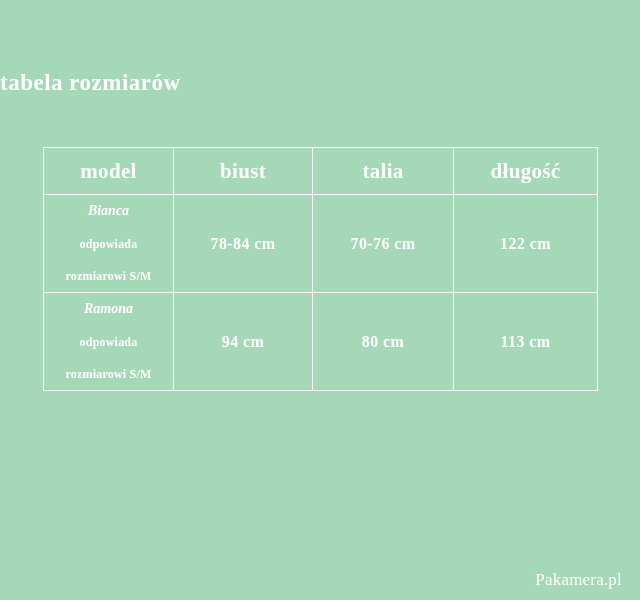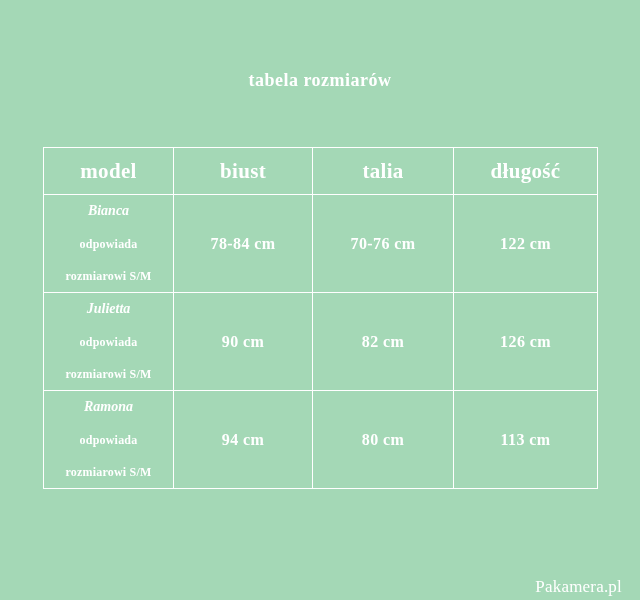--- a/index.html
+++ b/index.html
@@ -18,25 +18,24 @@
     width: 640px;
     height: 600px;
     position: relative;
     box-sizing: border-box;
   }
   .title {
     position: absolute;
     top: 70px;
     left: 0;
     width: 640px;
-    text-align: center;
     color: #ffffff;
     font-family: "Liberation Serif", serif;
     font-weight: bold;
-    font-size: 18px;
+    font-size: 23px;
     letter-spacing: 0.5px;
   }
   .table-wrap {
     position: absolute;
     top: 147px;
     left: 43px;
     width: 554px;
   }
   table.size-table {
     border-collapse: collapse;
@@ -88,21 +87,21 @@
   }
   td.value-cell {
     font-family: "Liberation Serif", serif;
     font-size: 16px;
     color: #ffffff;
     letter-spacing: 0.4px;
   }
   .watermark {
     position: absolute;
     right: 18px;
-    bottom: 3px;
+    bottom: 10px;
     color: #ffffff;
     font-family: "Liberation Serif", serif;
     font-size: 17px;
     letter-spacing: 0.2px;
   }
 </style>
 </head>
 <body>
 
 <div class="page">
@@ -132,30 +131,20 @@
             <div class="model-name">Bianca</div>
             <div class="model-sub">odpowiada</div>
             <div class="model-sub">rozmiarowi S/M</div>
           </td>
           <td class="value-cell">78-84 cm</td>
           <td class="value-cell">70-76 cm</td>
           <td class="value-cell">122 cm</td>
         </tr>
 
 
-        <tr>
-          <td class="model-cell">
-            <div class="model-name">Julietta</div>
-            <div class="model-sub">odpowiada</div>
-            <div class="model-sub">rozmiarowi S/M</div>
-          </td>
-          <td class="value-cell">90 cm</td>
-          <td class="value-cell">82 cm</td>
-          <td class="value-cell">126 cm</td>
-        </tr>
 
         <tr>
           <td class="model-cell">
             <div class="model-name">Ramona</div>
             <div class="model-sub">odpowiada</div>
             <div class="model-sub">rozmiarowi S/M</div>
           </td>
           <td class="value-cell">94 cm</td>
           <td class="value-cell">80 cm</td>
           <td class="value-cell">113 cm</td>

